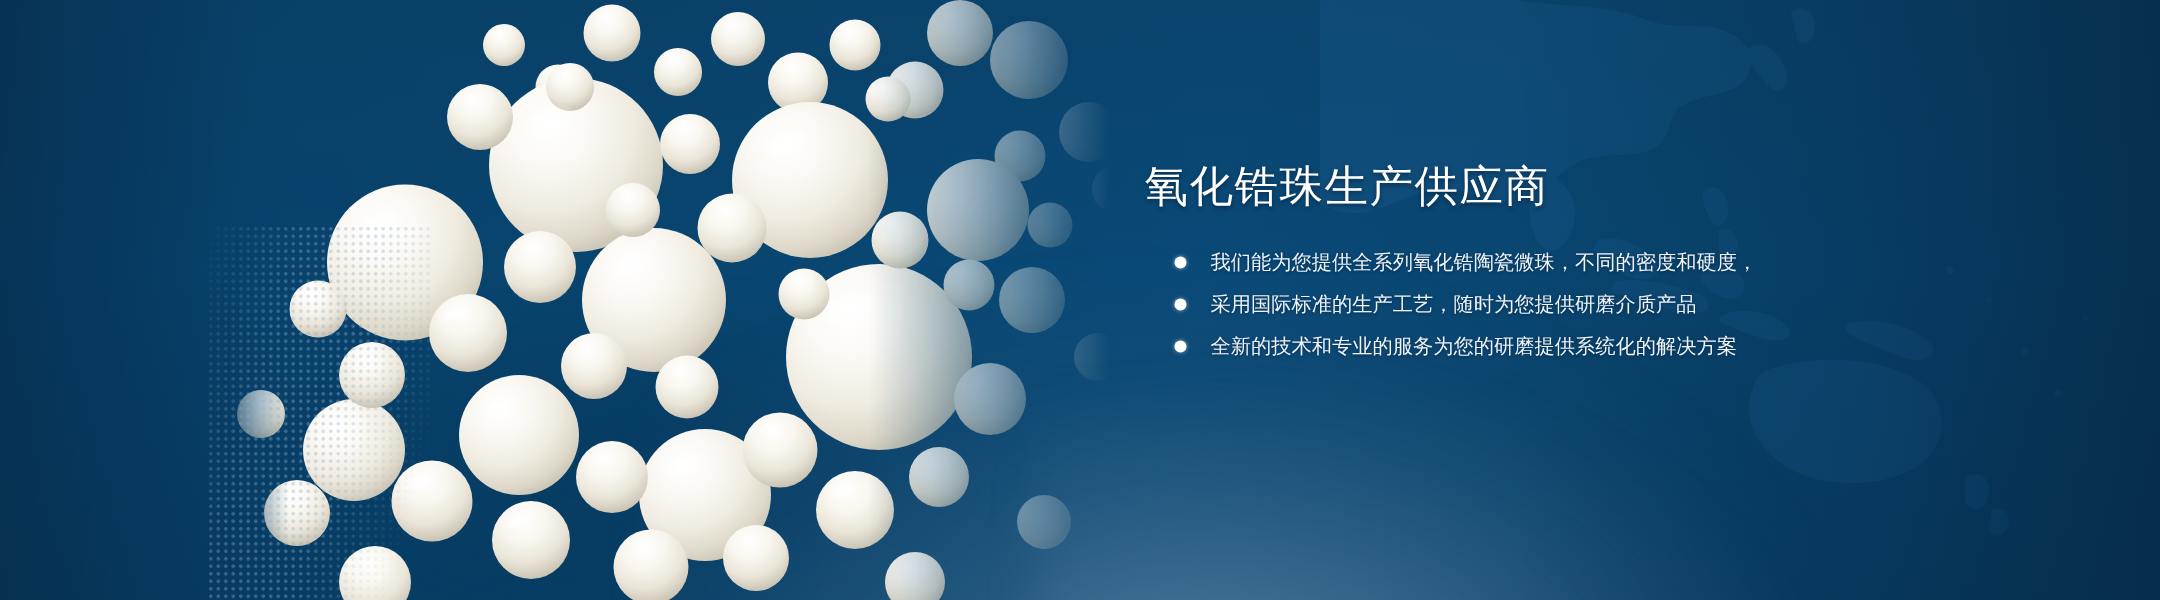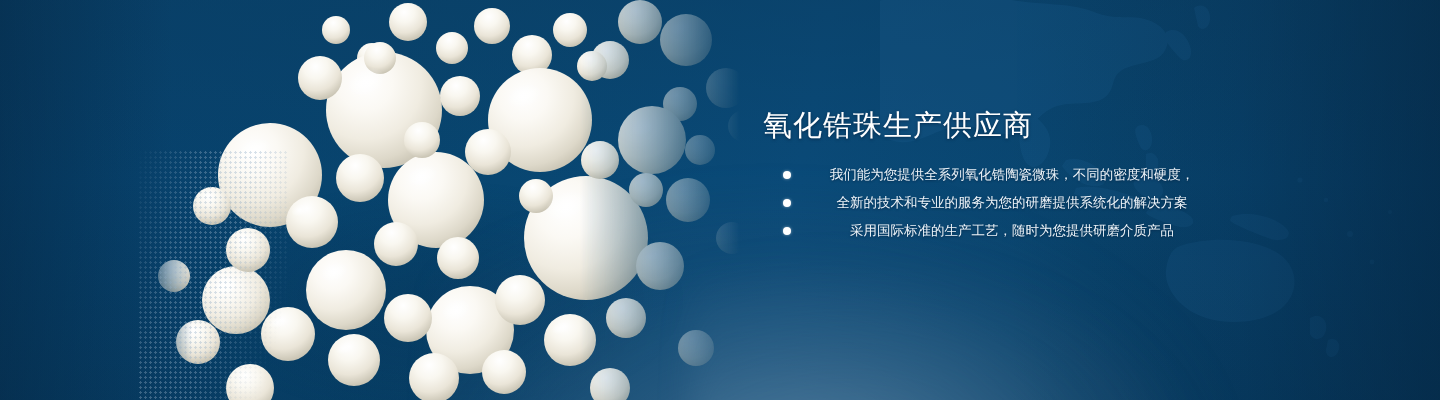--- a/index.html
+++ b/index.html
@@ -103,21 +103,21 @@
   .headline{
     color:#ffffff;
     font-size:29px;
     line-height:38px;
     font-weight:400;
     letter-spacing:1px;
     margin:0 0 20px 0;
     text-shadow:0 1px 3px rgba(0,20,45,.55);
     white-space:nowrap;
   }
-  .bullets{list-style:none;margin:16px;padding:0;text-align:center;}
+  .bullets{list-style:none;margin:16px;padding:0;}
   .bullet{
     position:relative;
     padding-left:28px;
     color:#eef4f9;
     font-size:13.5px;
     line-height:22px;
     margin-bottom:6px;
     text-shadow:0 1px 2px rgba(0,20,45,.5);
   }
   .bullet:last-child{margin-bottom:0;}
@@ -316,24 +316,24 @@
 
     <ul class="bullets">
 
       <li class="bullet">
         <span class="dot"></span>
         <span>我们能为您提供全系列氧化锆陶瓷微珠，不同的密度和硬度，</span>
       </li>
 
       <li class="bullet">
         <span class="dot"></span>
+        <span>采用国际标准的生产工艺，随时为您提供研磨介质产品</span>
+      </li>
+
+      <li class="bullet">
+        <span class="dot"></span>
         <span>全新的技术和专业的服务为您的研磨提供系统化的解决方案</span>
       </li>
 
-      <li class="bullet">
-        <span class="dot"></span>
-        <span>采用国际标准的生产工艺，随时为您提供研磨介质产品</span>
-      </li>
-
     </ul>
   </div>
 
 </div>
 
 </body></html>

